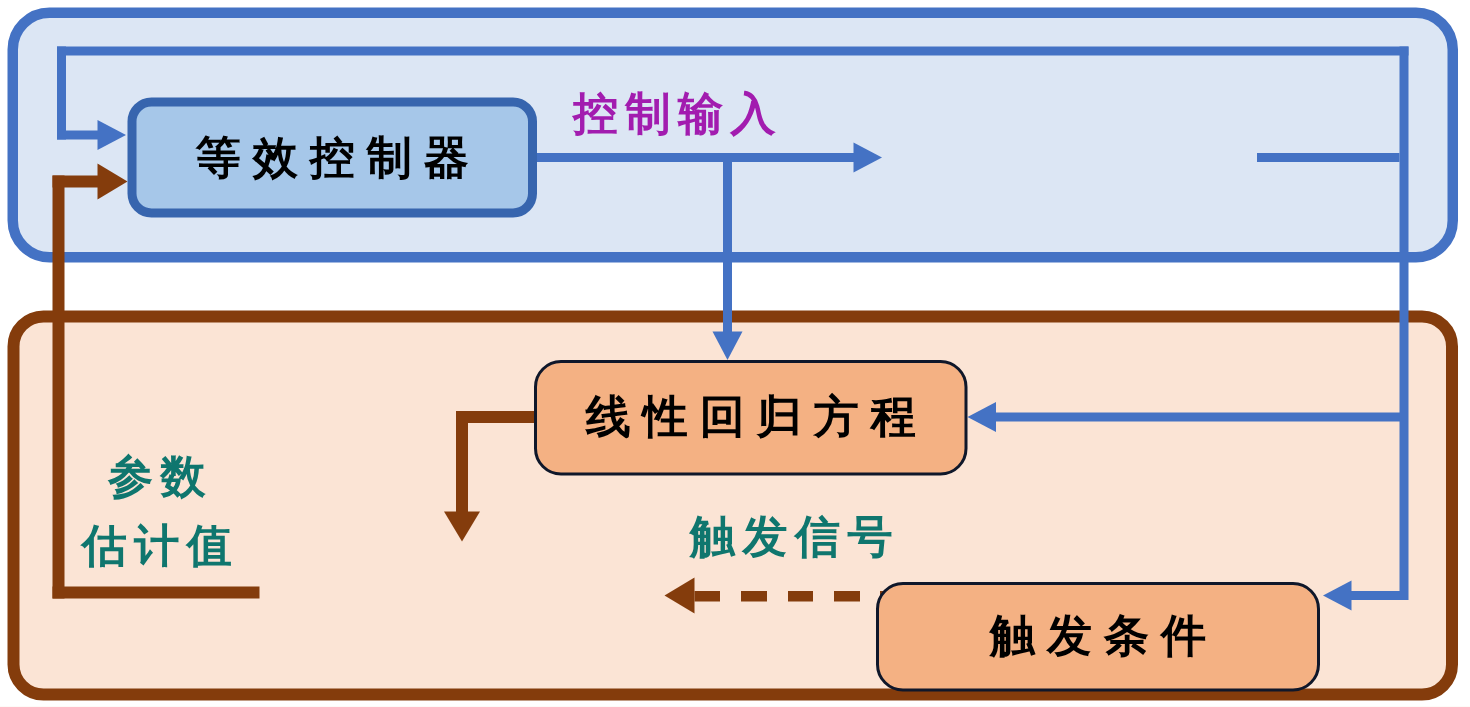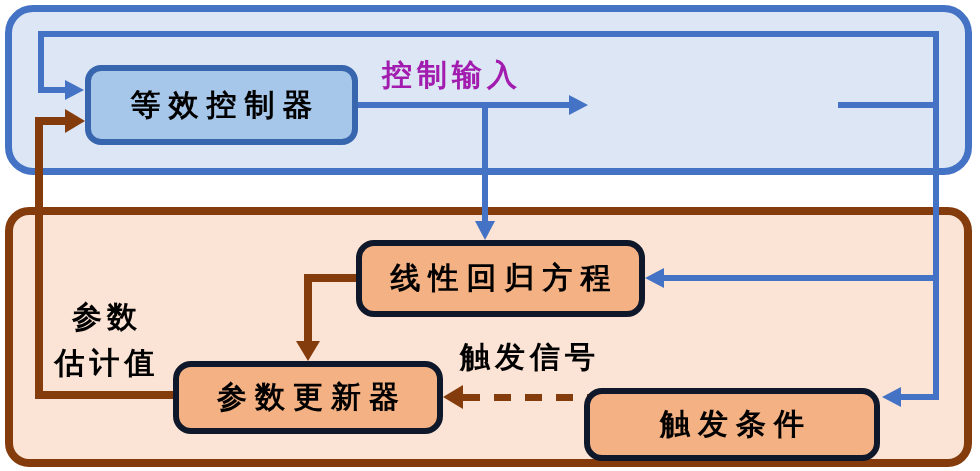--- a/index.html
+++ b/index.html
@@ -1,18 +1,18 @@
 <!DOCTYPE html>
 <html><head>
 <meta charset="utf-8">
 <style>
   html,body{margin:0;padding:0;background:#ffffff;}
   #canvas{
     position:relative;width:980px;height:471px;background:#ffffff;overflow:hidden;
-    font-family:Liberation Mono, monospace;
+    font-family:Liberation Sans, sans-serif;
   }
   .abs{position:absolute;}
   
   .region-blue{
     left:5px;top:5px;width:967px;height:170px;
     background:#DCE6F4;border:7px solid #4472C4;border-radius:28px;
     box-sizing:border-box;
   }
   .region-orange{
     left:5px;top:207px;width:967px;height:260px;
@@ -35,28 +35,28 @@
   .tri.d-o{border-left:12px solid transparent;border-right:12px solid transparent;border-top:20px solid #843C0C;}
   .tri.l-o{border-top:12px solid transparent;border-bottom:12px solid transparent;border-right:20px solid #843C0C;}
   
   .node{
     position:absolute;box-sizing:border-box;
     display:flex;align-items:center;justify-content:center;
     font-weight:bold;font-size:30px;letter-spacing:8px;color:#000000;
     text-indent:8px; 
   }
   .node.blue-node{background:#A6C7E9;border:6px solid #3765AE;border-radius:16px;}
-  .node.orange-node{background:#F4B183;border:6px solid #0f172a;border-radius:18px;}
+  .node.orange-node{background:#F4B183;border:2px solid #0f172a;border-radius:18px;}
   
   .edge-label{
     position:absolute;font-weight:bold;font-size:30px;letter-spacing:5px;
     text-align:center;white-space:pre-line;line-height:46px;
   }
   .edge-label.blue-text{color:#a21caf;}
-  .edge-label.brown-text{color:#000000;}
+  .edge-label.brown-text{color:#0f766e;}
 </style>
 </head>
 <body>
 
 <div id="canvas">
 
   <div class="abs region-blue"></div>
   <div class="abs region-orange"></div>
 
   <div class="seg blue" style="left:38px;top:31px;width:901px;height:6px;"></div>
@@ -89,21 +89,20 @@
   <div class="tri r-o" style="left:65px;top:109px;"></div>
 
   <div class="seg dashed-brown" style="left:463px;top:394px;width:147px;height:7px;"></div>
   <div class="tri l-o" style="left:443px;top:385px;"></div>
 
   <div class="node blue-node" style="left:85px;top:65px;width:273px;height:80px;">等效控制器</div>
 
 
   <div class="node orange-node" style="left:356px;top:240px;width:289px;height:77px;">线性回归方程</div>
 
-  <div class="node orange-node" style="left:173px;top:361px;width:270px;height:73px;">参数更新器</div>
 
   <div class="node orange-node" style="left:584px;top:361px;width:296px;height:73px;margin-top:27px;">触发条件</div>
 
   <div class="edge-label blue-text" style="left:362px;top:54px;width:180px;">控制输入</div>
 
 
   <div class="edge-label brown-text" style="left:42px;top:296px;width:130px;">参数
 估计值</div>
 
   <div class="edge-label brown-text" style="left:450px;top:336px;width:160px;">触发信号</div>

